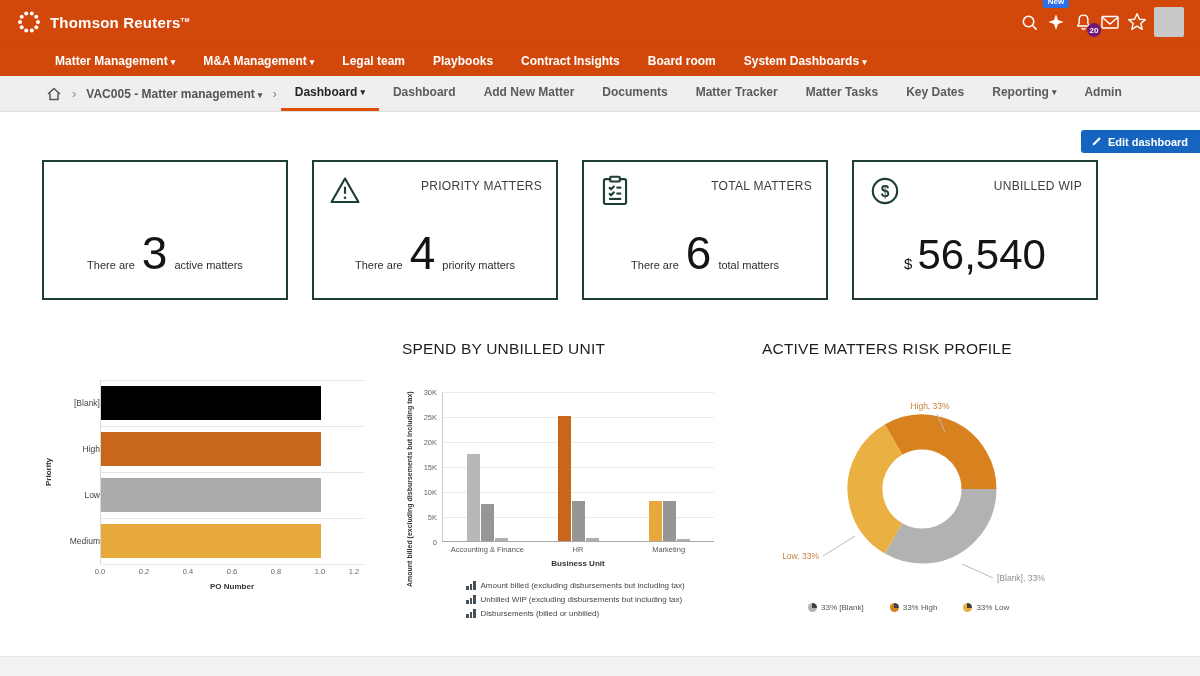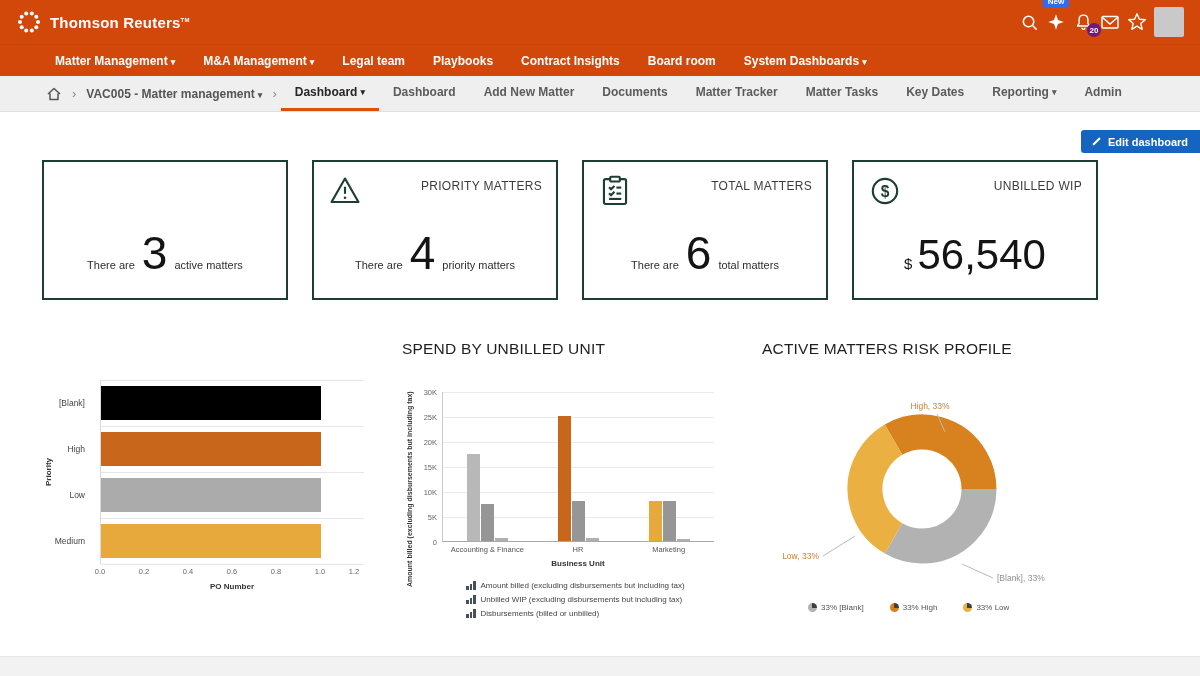--- a/index.html
+++ b/index.html
@@ -49,21 +49,21 @@
   .stat-money { font-size:42px; color:#141414; line-height:0.9; }
 
   
   .chart { position:absolute; top:228px; }
   .chart-title { font-size:15.5px; color:#1F1F1F; letter-spacing:0.2px; }
 
   
   .c1-wrap { display:flex; margin-top:40px; }
   .c1-ylab { writing-mode:vertical-rl; transform:rotate(180deg); font-size:8px; font-weight:700; color:#333; height:184px; width:12px; display:flex; align-items:center; justify-content:center; }
   .c1-cats { width:46px; }
-  .c1-cat { height:46px; display:flex; align-items:center; justify-content:flex-end; padding-right:15px; font-size:8.5px; color:#444;text-align:center; }
+  .c1-cat { height:46px; display:flex; align-items:center; justify-content:flex-end; padding-right:0; font-size:8.5px; color:#444;text-align:center; }
   .c1-plot { width:264px; height:184px; position:relative; border-left:1px solid #D9D9D9; }
   .hgrid { position:absolute; left:0; width:100%; height:1px; background:#E6E6E6; }
   .hbar { position:absolute; left:0; }
   .c1-ticks { position:relative; width:264px; height:11px; margin-top:3px; font-size:7.5px; color:#666; }
   .c1-ticks span { position:absolute; top:0; transform:translateX(-50%); }
   .c1-xlab { width:264px; text-align:center; font-size:8px; font-weight:700; color:#333; margin-top:4px; }
 
   
   .c2-wrap { display:flex; margin-top:34px; }
   .c2-ylab { writing-mode:vertical-rl; transform:rotate(180deg); font-size:7px; font-weight:700; color:#333; height:195px; width:14px; display:flex; align-items:center; justify-content:center; white-space:nowrap; }

